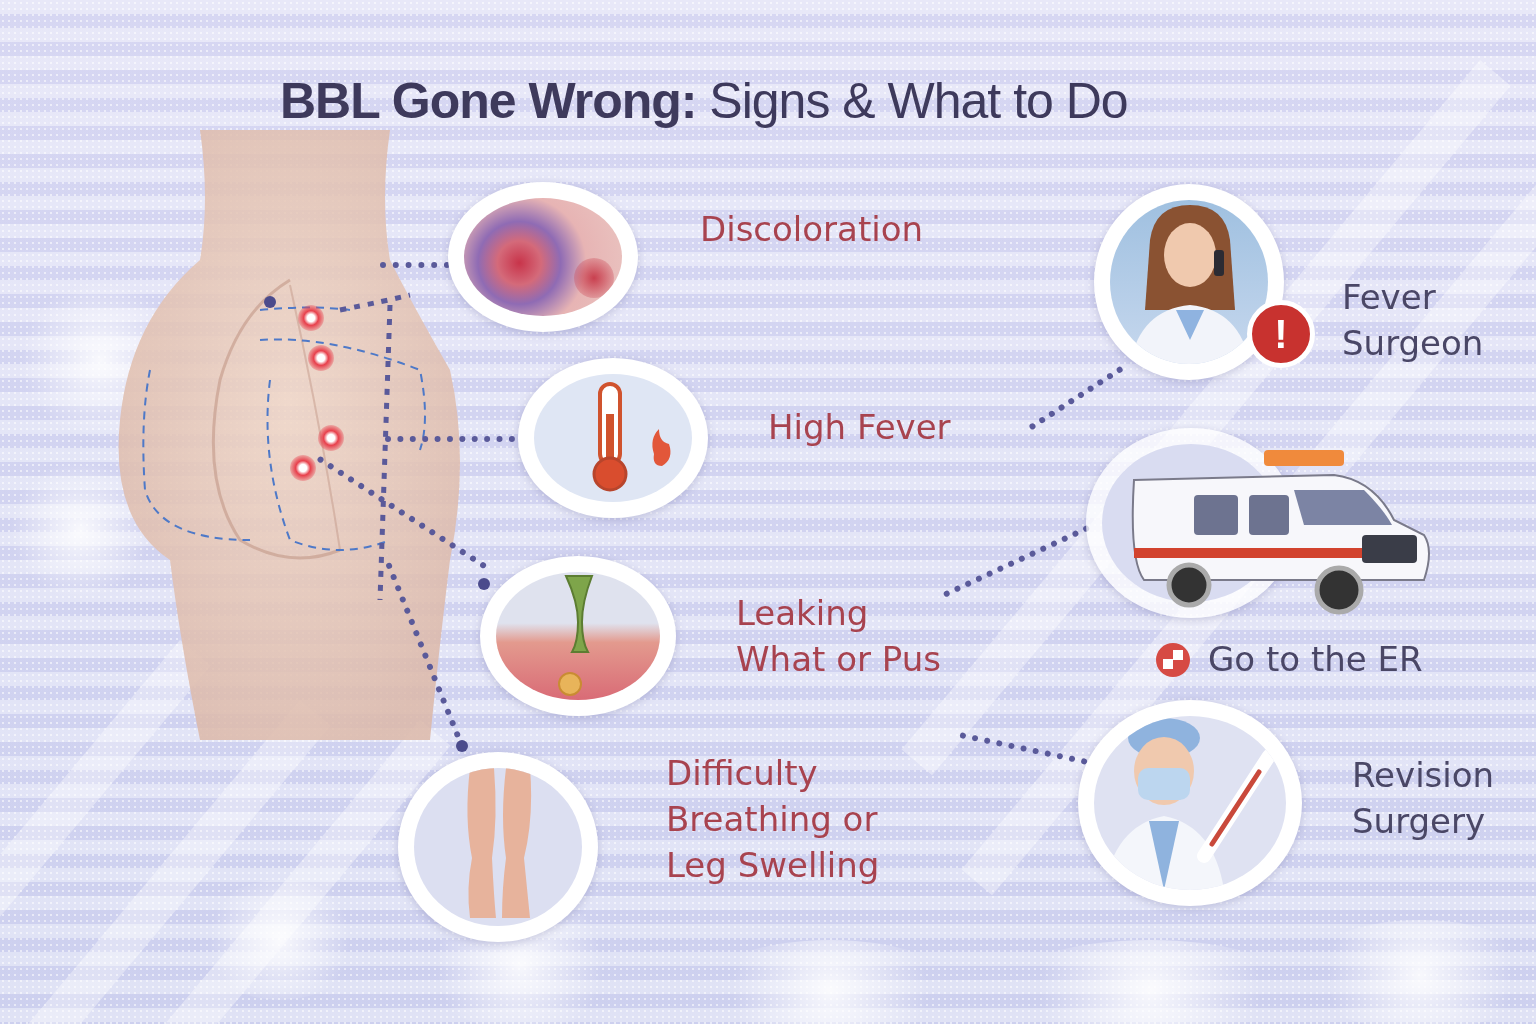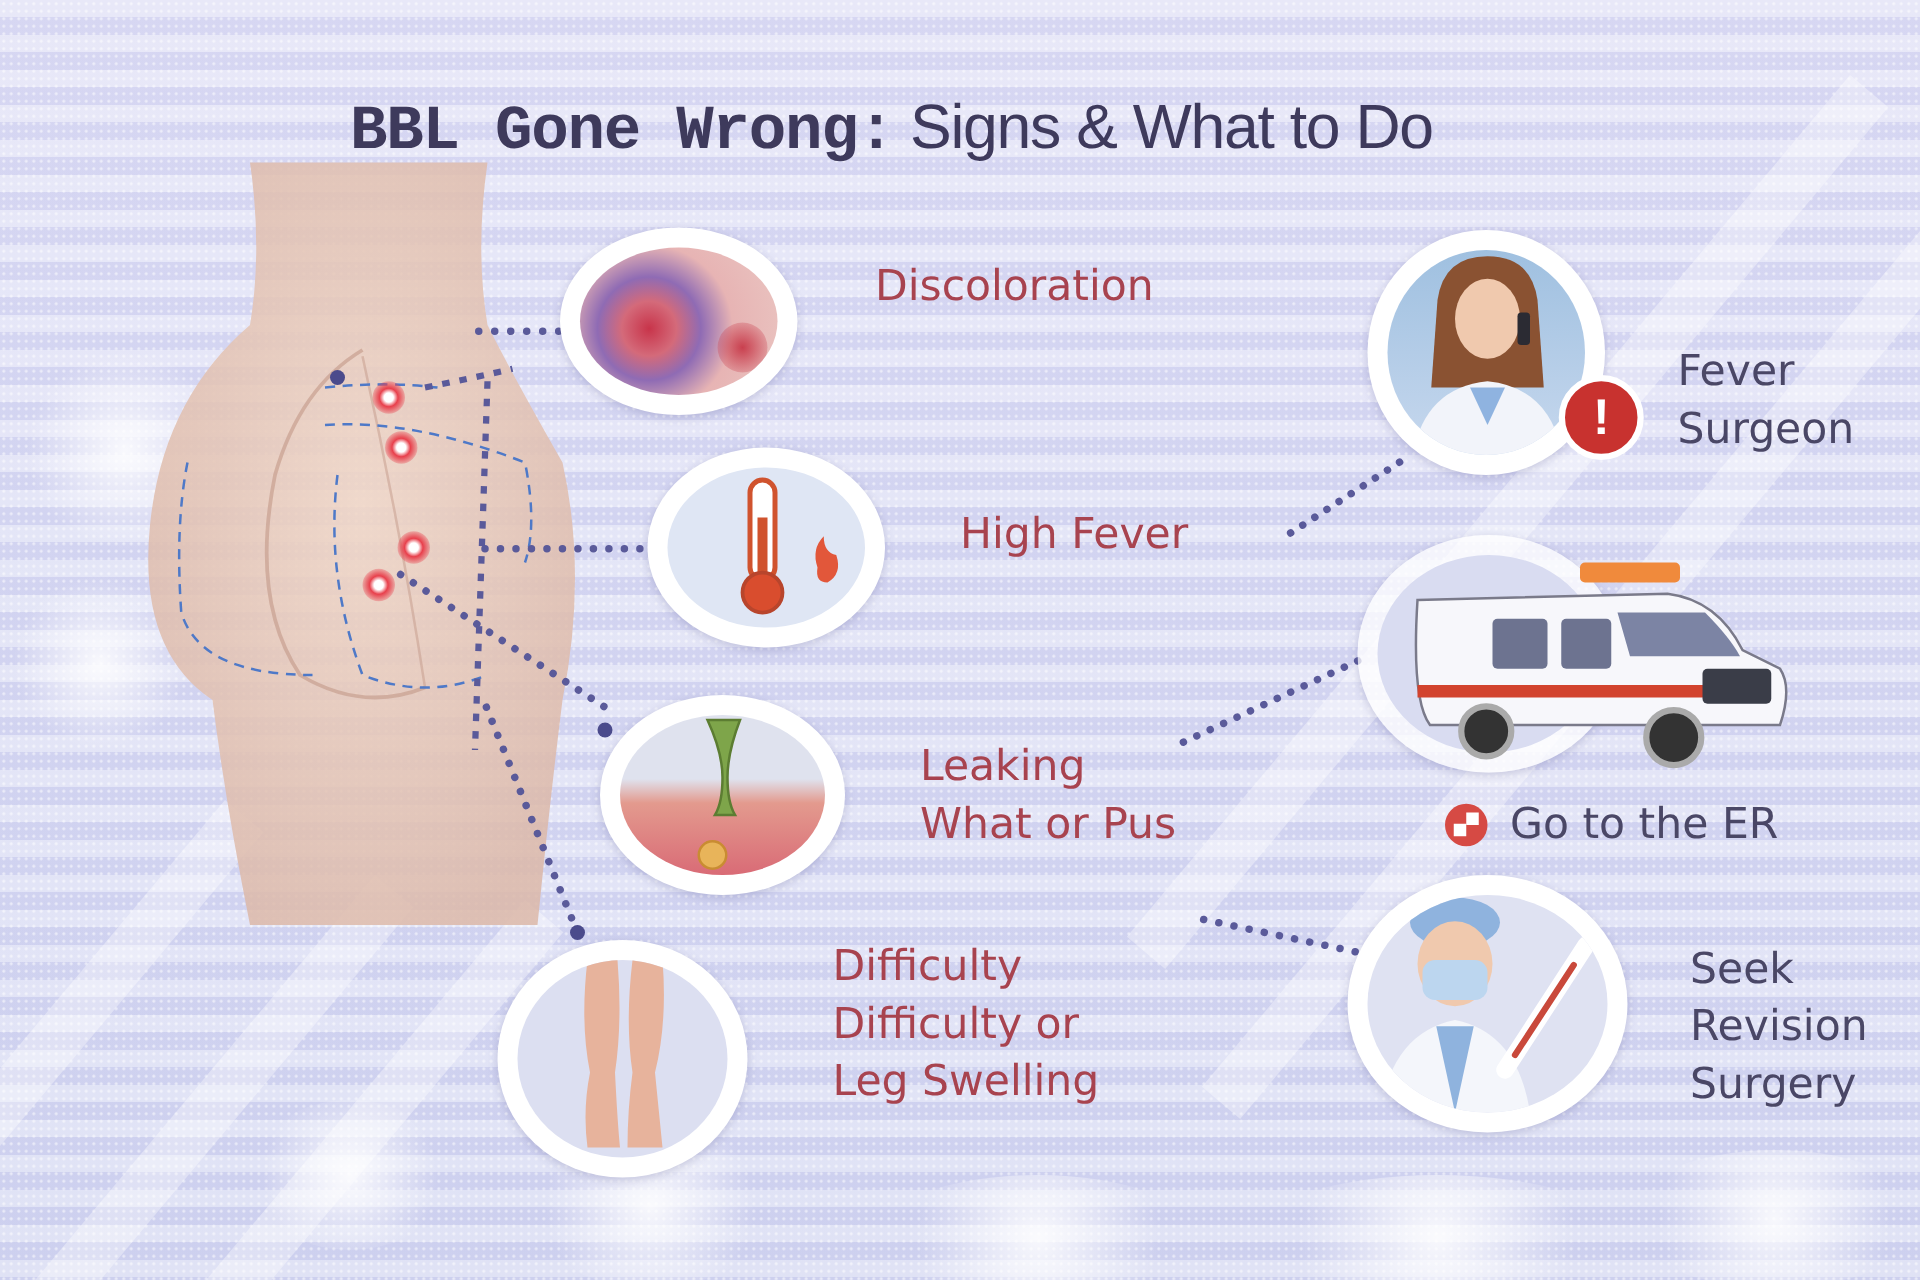--- a/index.html
+++ b/index.html
@@ -25,21 +25,21 @@
     transform: rotate(40deg); transform-origin: top left;
   }
   .bubbles {
     position: absolute; border-radius: 50%;
     background: radial-gradient(circle, rgba(255,255,255,0.85) 0%, rgba(255,255,255,0.0) 70%);
   }
   .title {
     position: absolute; left: 280px; top: 72px; font-size: 50px; color: #3e3a5c;
     letter-spacing: -1px; white-space: nowrap;
   }
-  .title .bold { font-weight: bold; font-family: Liberation Mono, monospace; }
+  .title .bold { font-weight: bold; font-family: Liberation Sans, sans-serif; }
   .title .light { font-family: "Liberation Sans", sans-serif; font-weight: normal; }
 
   
   .body-figure { position: absolute; left: 90px; top: 120px; width: 380px; height: 620px; }
   .circle {
     position: absolute; border-radius: 50%; background: #fff;
     box-shadow: 0 2px 8px rgba(80,80,140,0.25);
   }
   .circle .inner {
     position: absolute; inset: 16px; border-radius: 50%; overflow: hidden;
@@ -168,21 +168,21 @@
 <div class="circle" style="left:398px;top:752px;width:200px;height:190px;">
   <div class="inner" style="background:#dcdff1;">
     <svg width="168" height="158" viewBox="0 0 168 158">
       <path d="M56 0 L80 0 Q84 50 78 90 Q80 130 82 150 L56 150 Q52 120 58 90 Q50 50 56 0Z" fill="#e7b39c"></path>
       <path d="M92 0 L116 0 Q120 50 110 90 Q114 130 116 150 L88 150 Q88 120 92 90 Q86 50 92 0Z" fill="#e7b39c"></path>
     </svg>
   </div>
 </div>
 <div class="label sign" style="left:666px;top:750px;">
   <div>Difficulty</div>
-  <div>Difficulty or</div>
+  <div>Breathing or</div>
   <div>Leg Swelling</div>
 </div>
 
 <div class="circle" style="left:1094px;top:184px;width:190px;height:196px;">
   <div class="inner" style="background: linear-gradient(180deg,#9fc0e0 0%,#c7d8ee 100%);">
     <svg width="158" height="164" viewBox="0 0 158 164">
       <path d="M40 40 Q45 5 80 5 Q115 5 120 40 L125 110 L35 110Z" fill="#8a5232"></path>
       <ellipse cx="80" cy="55" rx="26" ry="32" fill="#f0c9ae"></ellipse>
       <path d="M20 164 Q30 110 80 105 Q130 110 140 164Z" fill="#f2f4fa"></path>
       <path d="M66 110 L80 140 L94 110Z" fill="#8fb3e0"></path>
@@ -224,16 +224,15 @@
       <ellipse cx="70" cy="55" rx="30" ry="34" fill="#f0c9ae"></ellipse>
       <rect x="44" y="52" width="52" height="32" rx="10" fill="#bcd6ef"></rect>
       <path d="M10 174 Q20 110 70 100 Q120 110 130 174Z" fill="#f4f6fb"></path>
       <path d="M55 105 L70 174 L85 105Z" fill="#8fb3de"></path>
       <path d="M110 140 L175 40" stroke="#fff" stroke-width="14" stroke-linecap="round"></path>
       <path d="M118 128 L165 56" stroke="#c9493b" stroke-width="5" stroke-linecap="round"></path>
     </svg>
   </div>
 </div>
 <div class="label action" style="left:1352px;top:752px;">
-  <div>Seek</div>
   <div>Revision</div>
   <div>Surgery</div>
 </div>
 
 </body></html>

